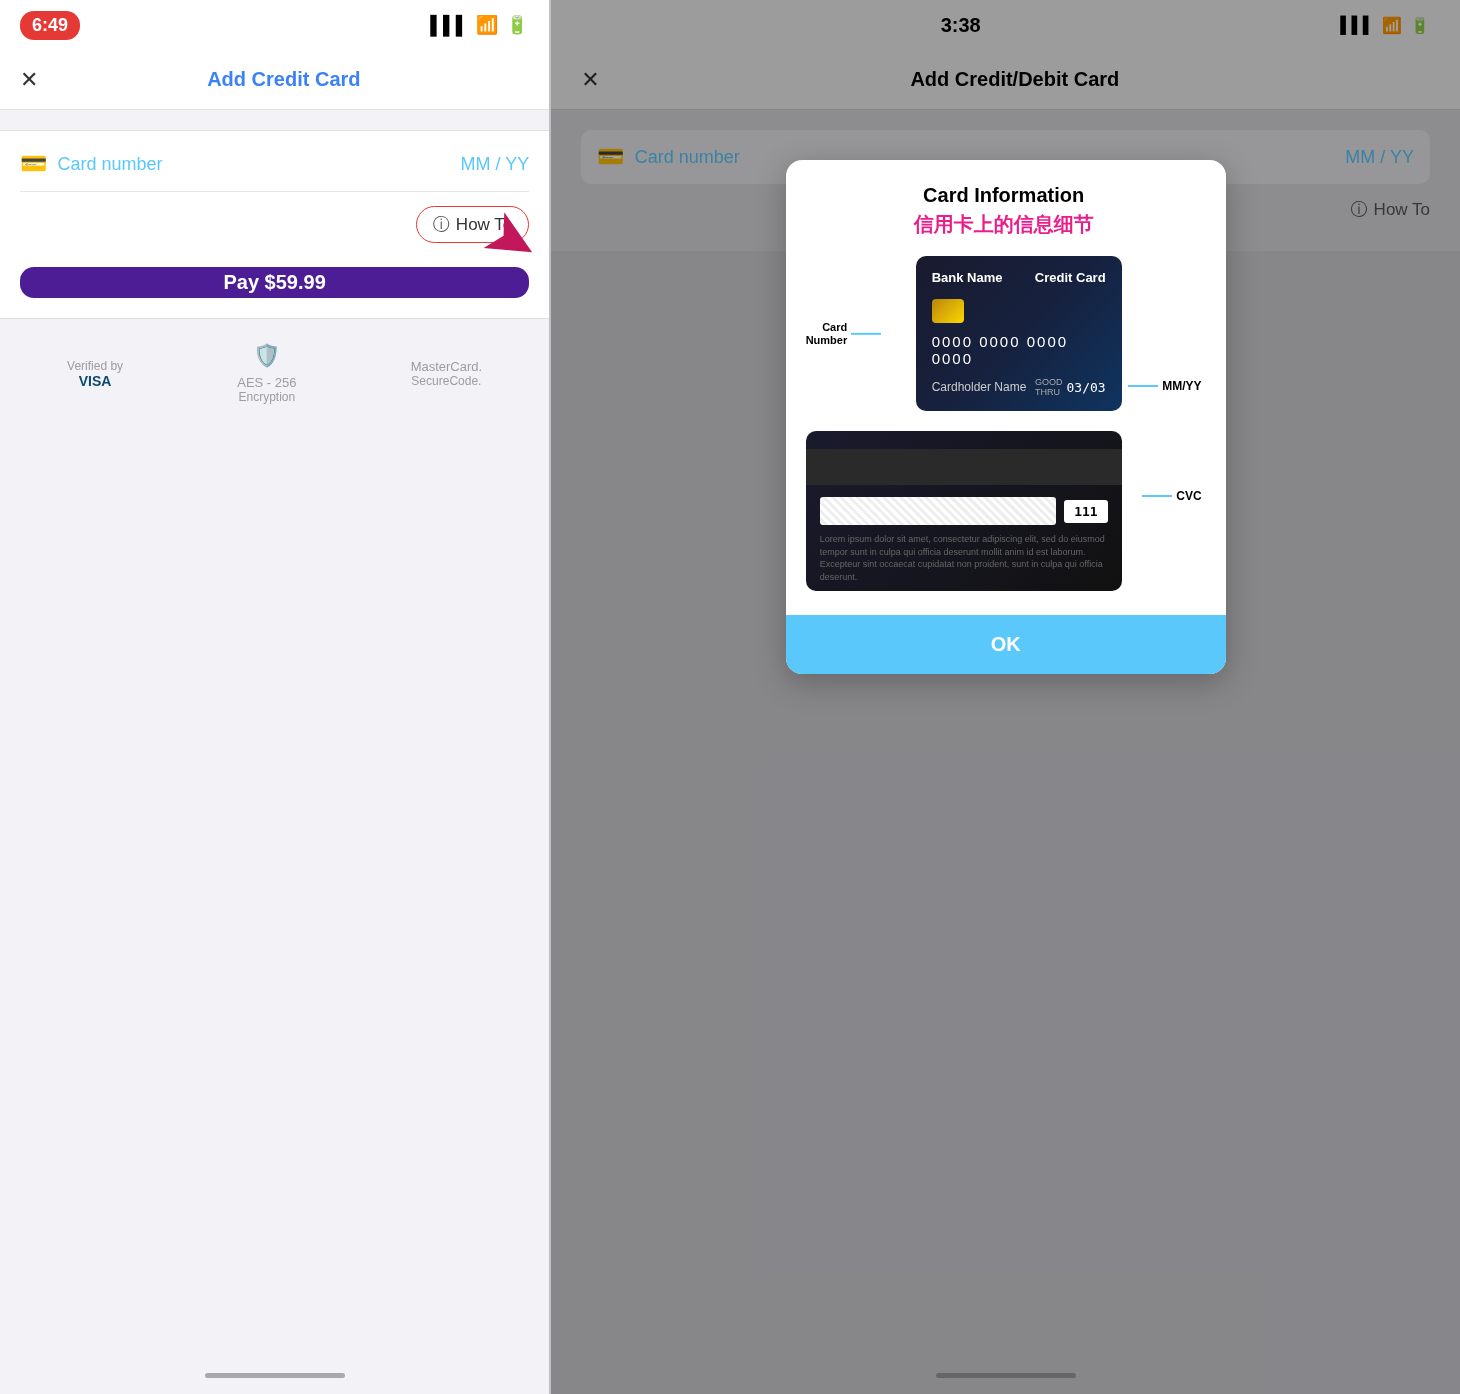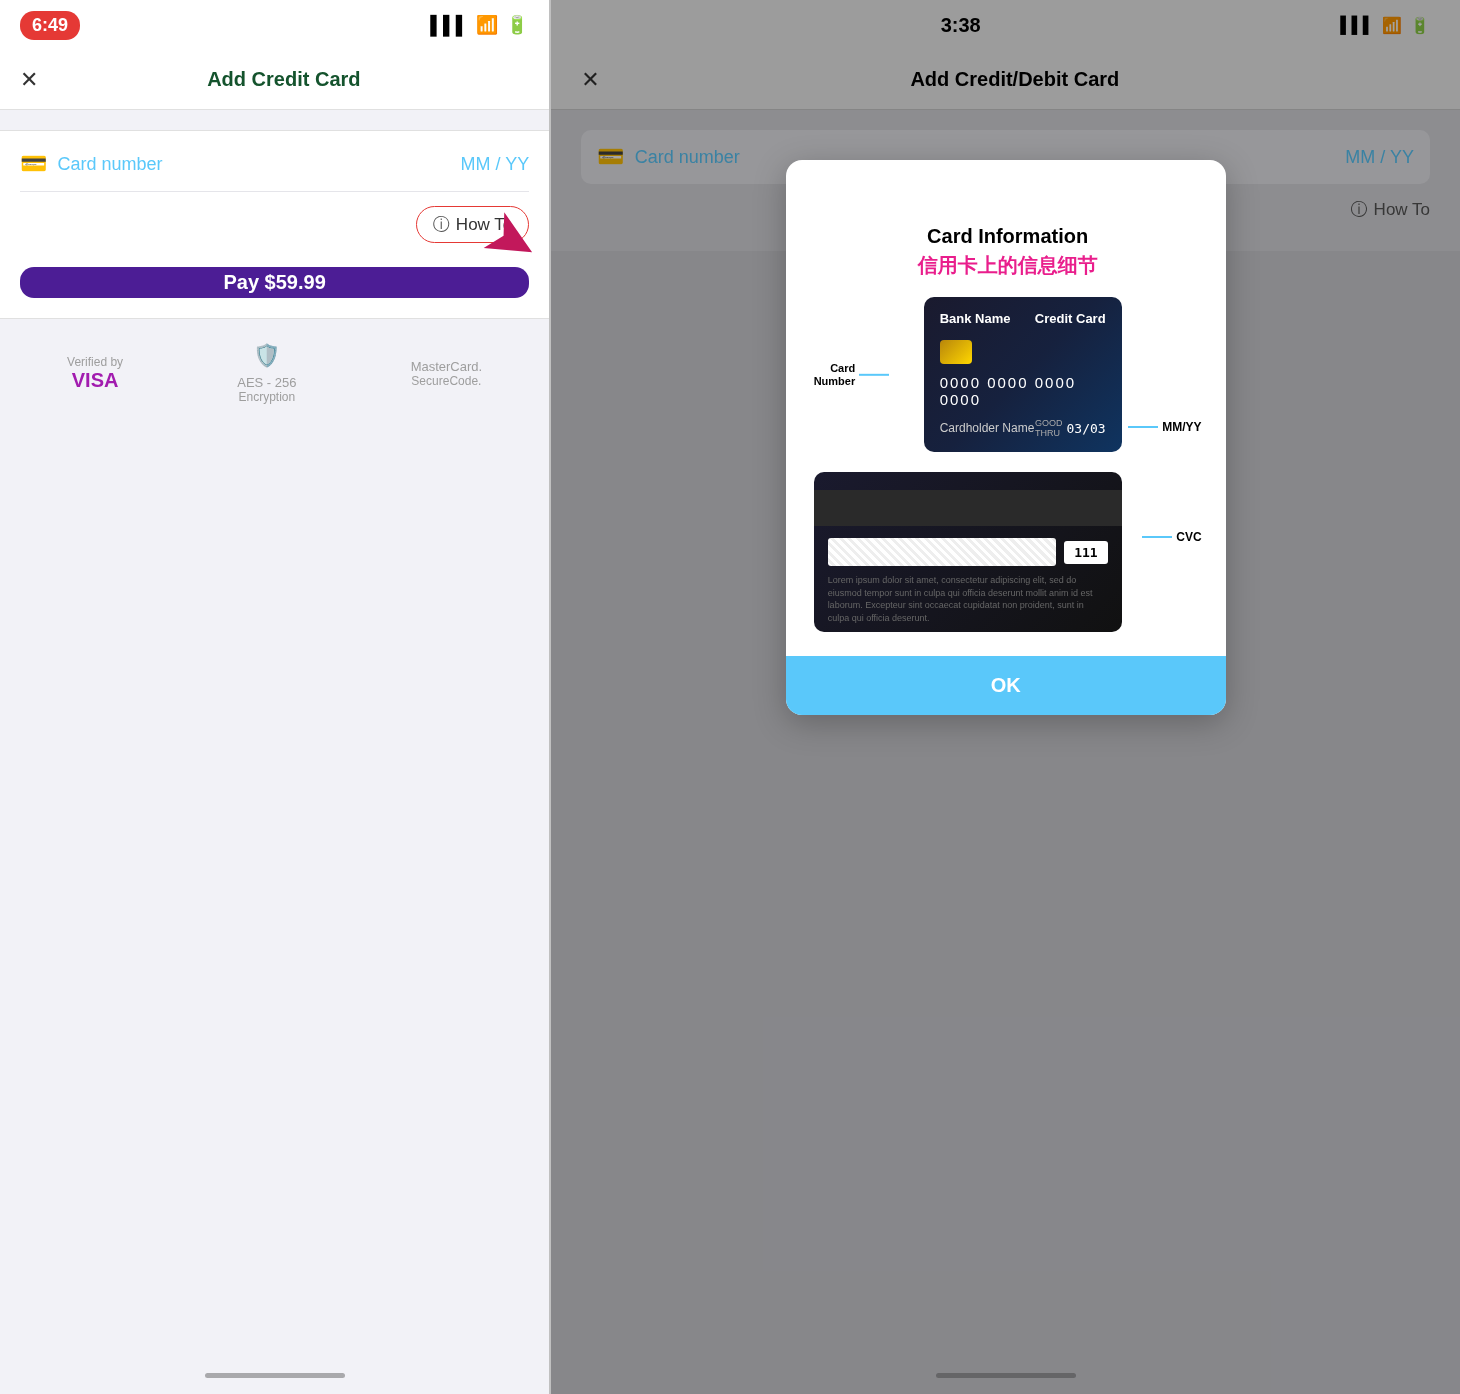--- a/index.html
+++ b/index.html
@@ -62,21 +62,21 @@
       color: #333;
       cursor: pointer;
       background: none;
       border: none;
     }
     .nav-title-left {
       flex: 1;
       text-align: center;
       font-size: 20px;
       font-weight: 600;
-      color: #14532d;
+      color: #3b82f6;
     }
 
     .card-form-area {
       background: #fff;
       margin: 20px 0 0 0;
       padding: 20px;
       border-top: 1px solid #e0e0e0;
       border-bottom: 1px solid #e0e0e0;
     }
     .card-input-row {
@@ -265,22 +265,21 @@
       z-index: 10;
     }
     .modal {
       background: #fff;
       border-radius: 16px;
       width: 440px;
       overflow: hidden;
       box-shadow: 0 8px 32px rgba(0,0,0,0.25);
     }
     .modal-body {
-      padding: 24px 24px 16px 28px;
-      margin-top: 41px;
+      padding: 24px 24px 16px 20px;
     }
     .modal-title {
       text-align: center;
       font-size: 20px;
       font-weight: 700;
       color: #000;
       margin-bottom: 4px;
     }
     .modal-subtitle {
       text-align: center;
@@ -461,21 +460,21 @@
       
       <div style="position:absolute; right:-10px; top:-50px; pointer-events:none;">
         <span style="color:#c2185b; font-size:65px; display:inline-block; transform:rotate(30deg);">➤</span>
       </div>
     </div>
   </div>
 
   <div class="security-badges">
     <div class="badge-item">
       <span style="font-size:12px; color:#9e9e9e;">Verified by</span>
-      <span style="font-size:20px; font-weight:800; color:#a21caf;">VISA</span>
+      <span style="font-size:14px; font-weight:800; color:#0c4a6e;">VISA</span>
     </div>
     <div class="badge-item badge-shield">
       <span style="font-size:22px; color:#9e9e9e;">🛡️</span>
       <div>
         <div style="font-size:13px; color:#9e9e9e;">AES - 256</div>
         <div style="font-size:12px; color:#9e9e9e;">Encryption</div>
       </div>
     </div>
     <div class="badge-item">
       <span style="font-size:13px; color:#9e9e9e;">MasterCard.</span>

